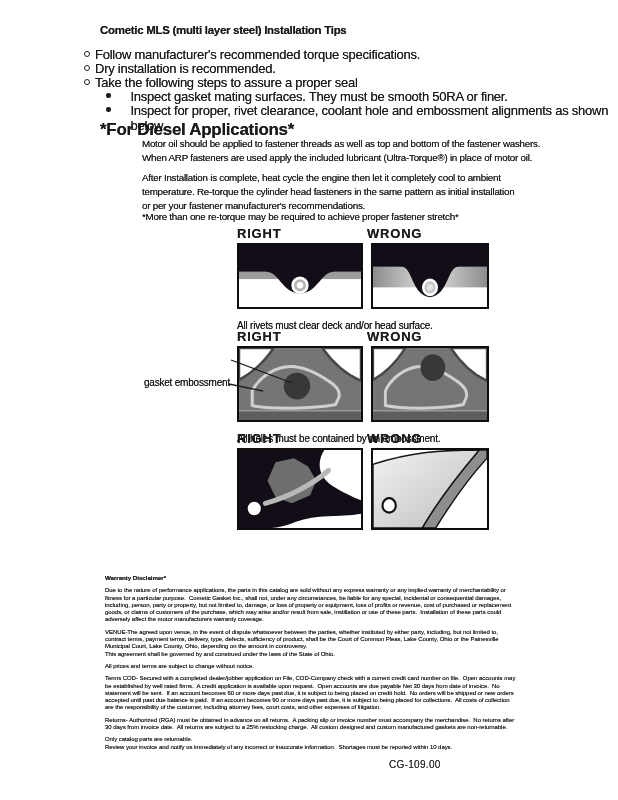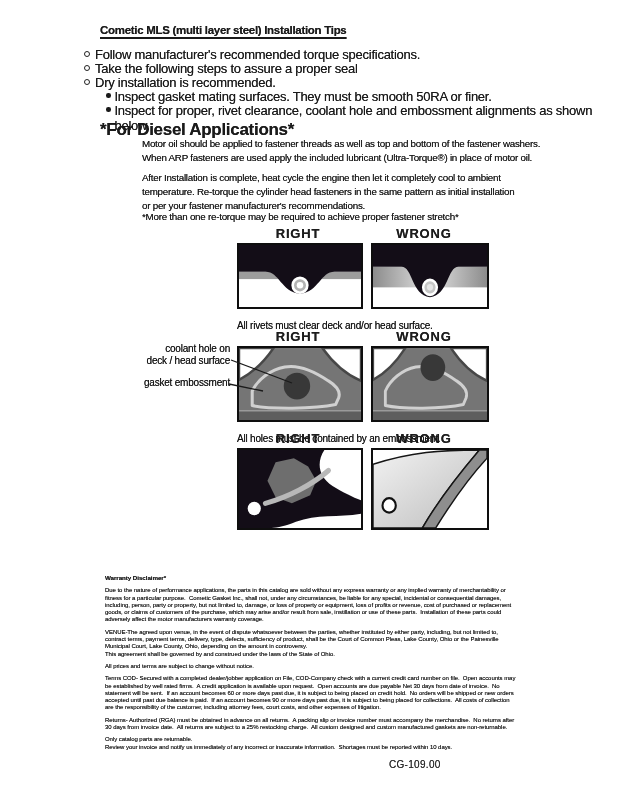--- a/index.html
+++ b/index.html
@@ -12,44 +12,44 @@
     overflow:hidden;
     text-shadow:0 0 0.4px rgba(10,10,10,.75);
   }
   .abs { position:absolute; }
   .pre { white-space:pre; }
   .preline { white-space:pre-line; }
 
   .title {
     left:100px; top:24px;
     font-size:11.5px; font-weight:700; letter-spacing:-0.3px;
-    text-decoration:underline; text-underline-offset:3px; text-decoration-thickness:1.5px;text-align:center;
+    text-underline-offset:3px; text-decoration-thickness:1.5px;text-align:center;
   }
 
   .bullets { left:84px; top:47px; font-size:13px; letter-spacing:-0.25px; }
   .b-row { display:flex; align-items:flex-start; height:14px; }
-  .b-row.sub { margin-left:22px; }
+  .b-row.sub { margin-left:22px;gap:16px; }
   .dot-open {
     width:4px; height:4px; border:1.1px solid #222; border-radius:50%;
     margin:4px 5px 0 0; flex:none;
   }
   .dot-fill {
     width:4.5px; height:4.5px; background:#1a1a1a; border-radius:50%;
     margin:4px 4px 0 0; flex:none;
   }
 
   .diesel-h { left:100px; top:120px; font-size:17px; font-weight:700; letter-spacing:-0.3px; }
   .para { left:100px; font-size:9.8px; letter-spacing:-0.25px; line-height:14px;margin-left:42px; }
   .p0 { top:137px; } .p1 { top:171px; } .p2 { top:210px; }
 
   .diagram-section { left:0; top:226px; width:618px; height:335px; }
   .pair { position:absolute; left:237px; }
   .pair1 { top:0; } .pair2 { top:103px; } .pair3 { top:205px; }
   .rw-row { display:flex; gap:8px; height:16px; margin-bottom:1px; }
-  .rw { font-size:13px; font-weight:700; letter-spacing:0.8px; text-align:center; color:#1c1c1c; }
+  .rw { font-size:13px; font-weight:700; letter-spacing:0.8px; color:#1c1c1c; }
   .rw.l { width:122px; } .rw.r { width:114px; }
   .box-row { display:flex; gap:8px; }
   .box { border:2px solid #0e0e0e; background:#fff; font-size:0; }
   .box svg { display:block; }
   .caption { font-size:10px; letter-spacing:-0.2px; margin-top:11px; line-height:12px; color:#141414; }
 
   .anno { position:absolute; left:100px; width:130px; text-align:right;
           font-size:10px; letter-spacing:-0.2px; line-height:12px; color:#161616; }
   .anno1 { top:117px; } .anno2 { top:151px; }
   .leader { position:absolute; left:228px; top:128px; }
@@ -66,25 +66,25 @@
 
 <div class="abs title">Cometic MLS (multi layer steel) Installation Tips</div>
 
 <div class="abs bullets">
   <div class="b-row">
     <span class="dot-open"></span>
     <span>Follow manufacturer's recommended torque specifications.</span>
   </div>
   <div class="b-row">
     <span class="dot-open"></span>
-    <span>Take the following steps to assure a proper seal</span>
+    <span>Dry installation is recommended.</span>
   </div>
   <div class="b-row">
     <span class="dot-open"></span>
-    <span>Dry installation is recommended.</span>
+    <span>Take the following steps to assure a proper seal</span>
   </div>
   <div class="b-row sub">
     <span class="dot-fill"></span>
     <span>Inspect gasket mating surfaces.  They must be smooth 50RA or finer.</span>
   </div>
   <div class="b-row sub">
     <span class="dot-fill"></span>
     <span>Inspect for proper, rivet clearance, coolant hole and embossment alignments as shown below.</span>
   </div>
 </div>
@@ -191,22 +191,20 @@
           </defs>
           <rect x="0" y="0" width="120" height="76" fill="#ffffff"></rect>
           <path d="M0,14 C40,2 72,0 112,0 C90,24 68,50 52,76 L0,76 Z" fill="url(#lightband)" stroke="#151515" stroke-width="1.5"></path>
           <path d="M52,76 C68,50 90,24 112,0 L120,0 V8 C100,28 82,52 66,76 Z" fill="#8e8e8e" stroke="#151515" stroke-width="1.5"></path>
           <circle cx="17" cy="54" r="7" fill="#ffffff" stroke="#111111" stroke-width="2.2"></circle>
         </svg>
       </div>
     </div>
   </div>
 
-  <div class="anno anno1 preline">coolant hole on
-deck / head surface</div>
   <div class="anno anno2">gasket embossment</div>
   <svg class="leader" width="72" height="46" viewBox="0 0 72 46">
     <line x1="3" y1="6" x2="64" y2="29" stroke="#1a1a1a" stroke-width="1.3"></line>
     <line x1="1" y1="30" x2="35" y2="37" stroke="#1a1a1a" stroke-width="1.3"></line>
   </svg>
 </div>
 
 <div class="abs legal">
   <div class="legal-h">Warranty Disclaimer*</div>
   <p class="pre">Due to the nature of performance applications, the parts in this catalog are sold without any express warranty or any implied warranty of merchantability or

